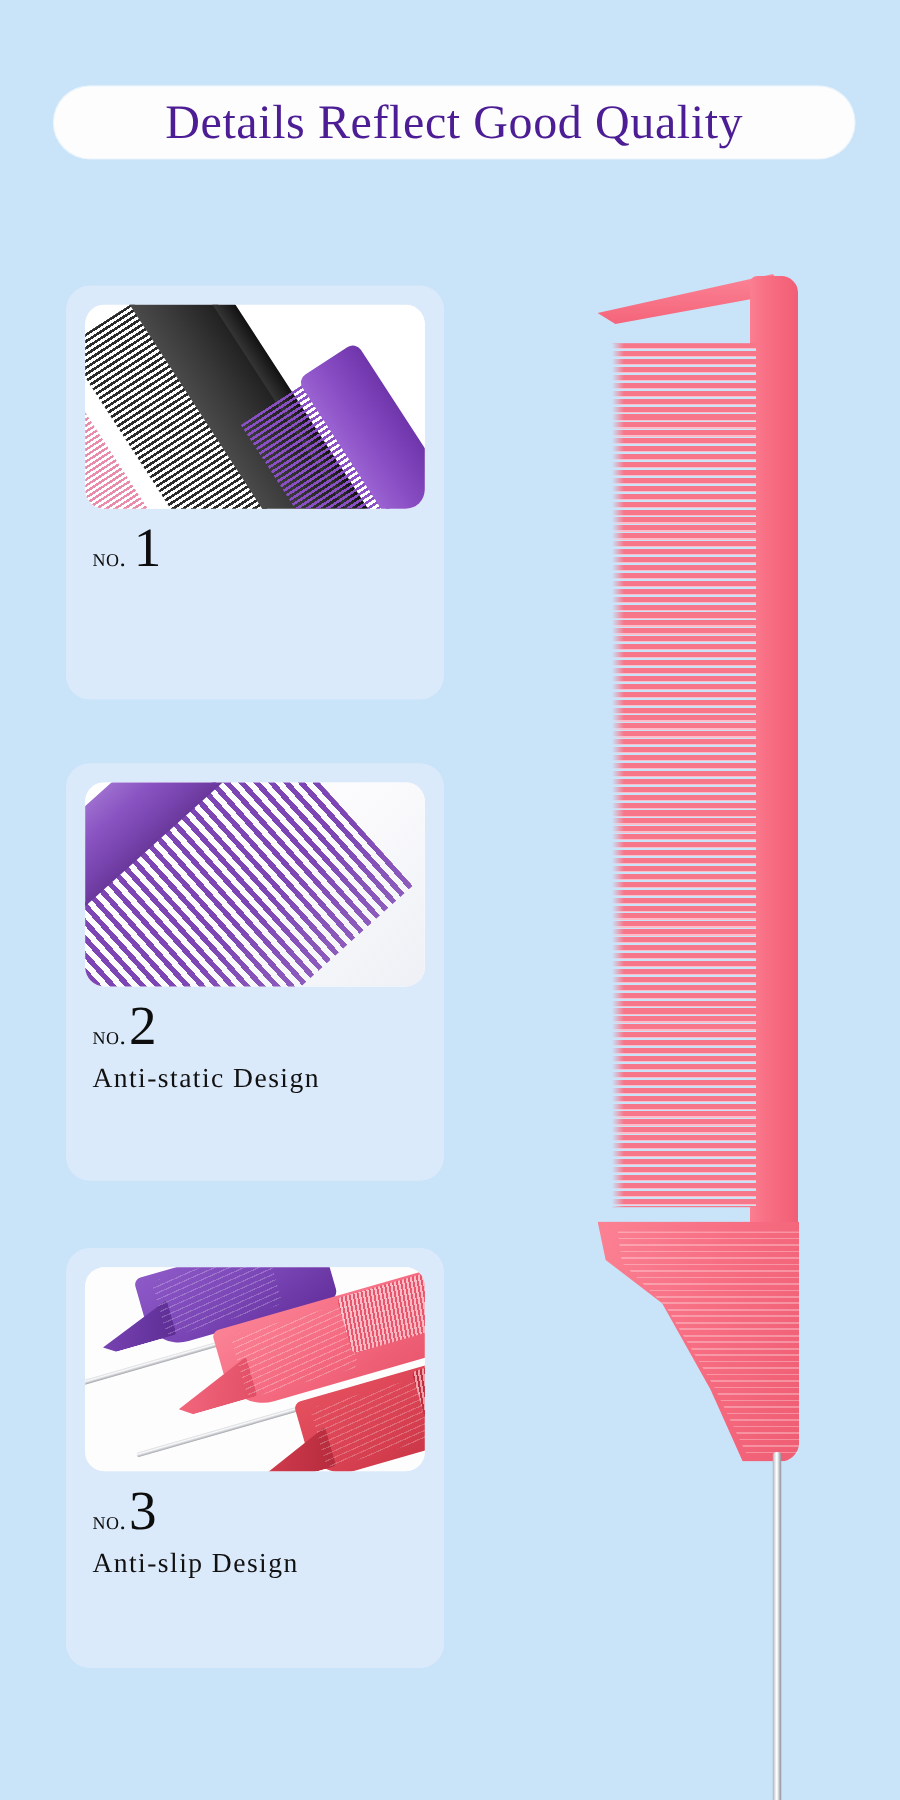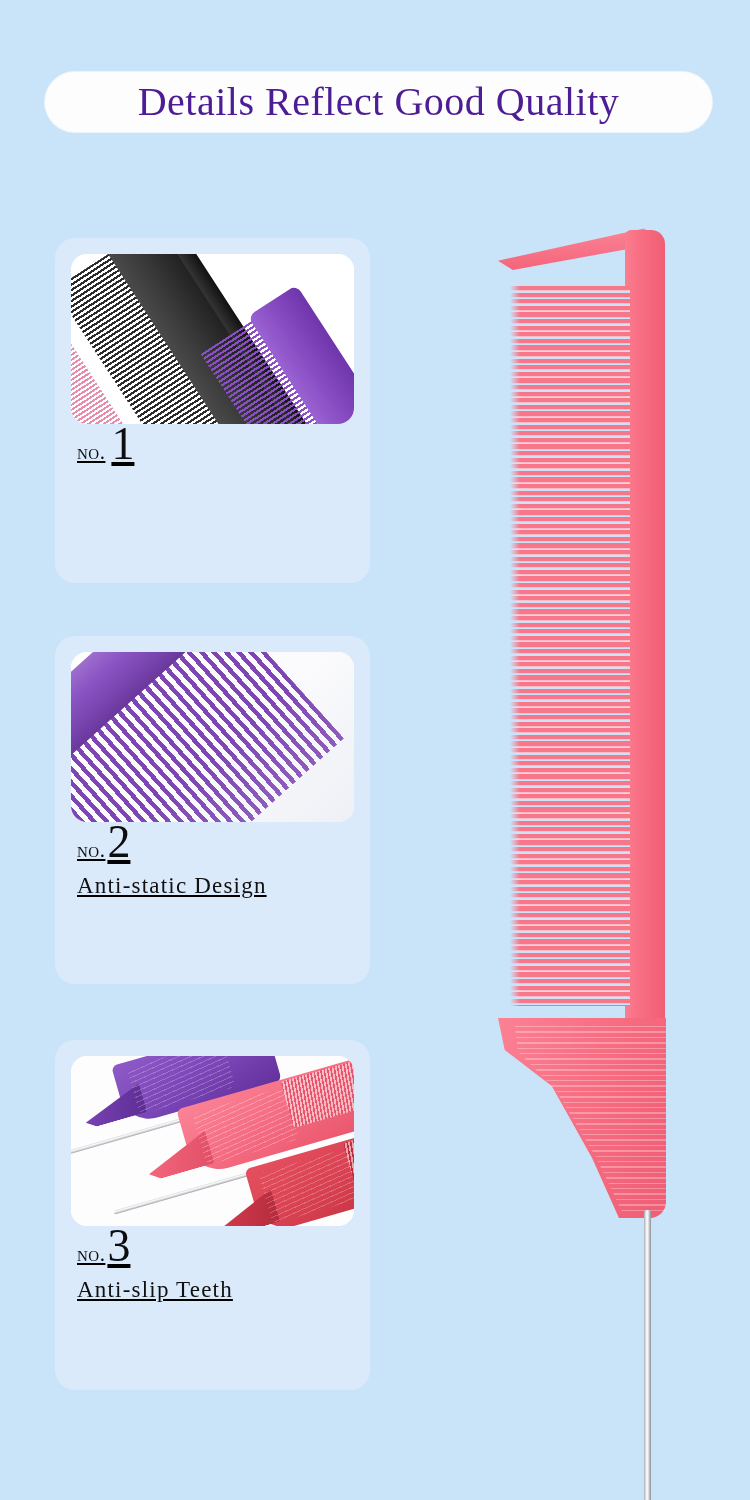--- a/index.html
+++ b/index.html
@@ -67,22 +67,21 @@
   .photo-inner {
     position: absolute;
     inset: 0;
     overflow: hidden;
   }
 
   .card-text {
     position: absolute;
     left: 22px;
     right: 10px;
-    top: 185px;
-    text-decoration: underline;
+    top: 198px;
   }
   .no-line {
     display: flex;
     align-items: baseline;
     color: #0d0d0d;
     height: 48px;
   }
   .no-word {
     font-size: 21px;
     font-variant: small-caps;
@@ -456,21 +455,21 @@
             <div class="grip"></div>
             <div class="fineteeth"></div>
         </div>
       </div>
     </div>
     <div class="card-text">
       <div class="no-line">
         <span class="no-word">No.</span>
         <span class="no-num">3</span>
       </div>
-      <div class="feature-label">Anti-slip Teeth</div>
+      <div class="feature-label">Anti-slip Design</div>
     </div>
   </div>
 
   <div class="hero">
     <div class="hero-prong"></div>
     <div class="hero-spine"></div>
     <div class="hero-teeth"></div>
     <div class="hero-teeth-cap"></div>
     <div class="hero-handle"></div>
     <div class="hero-handle-grip"></div>

